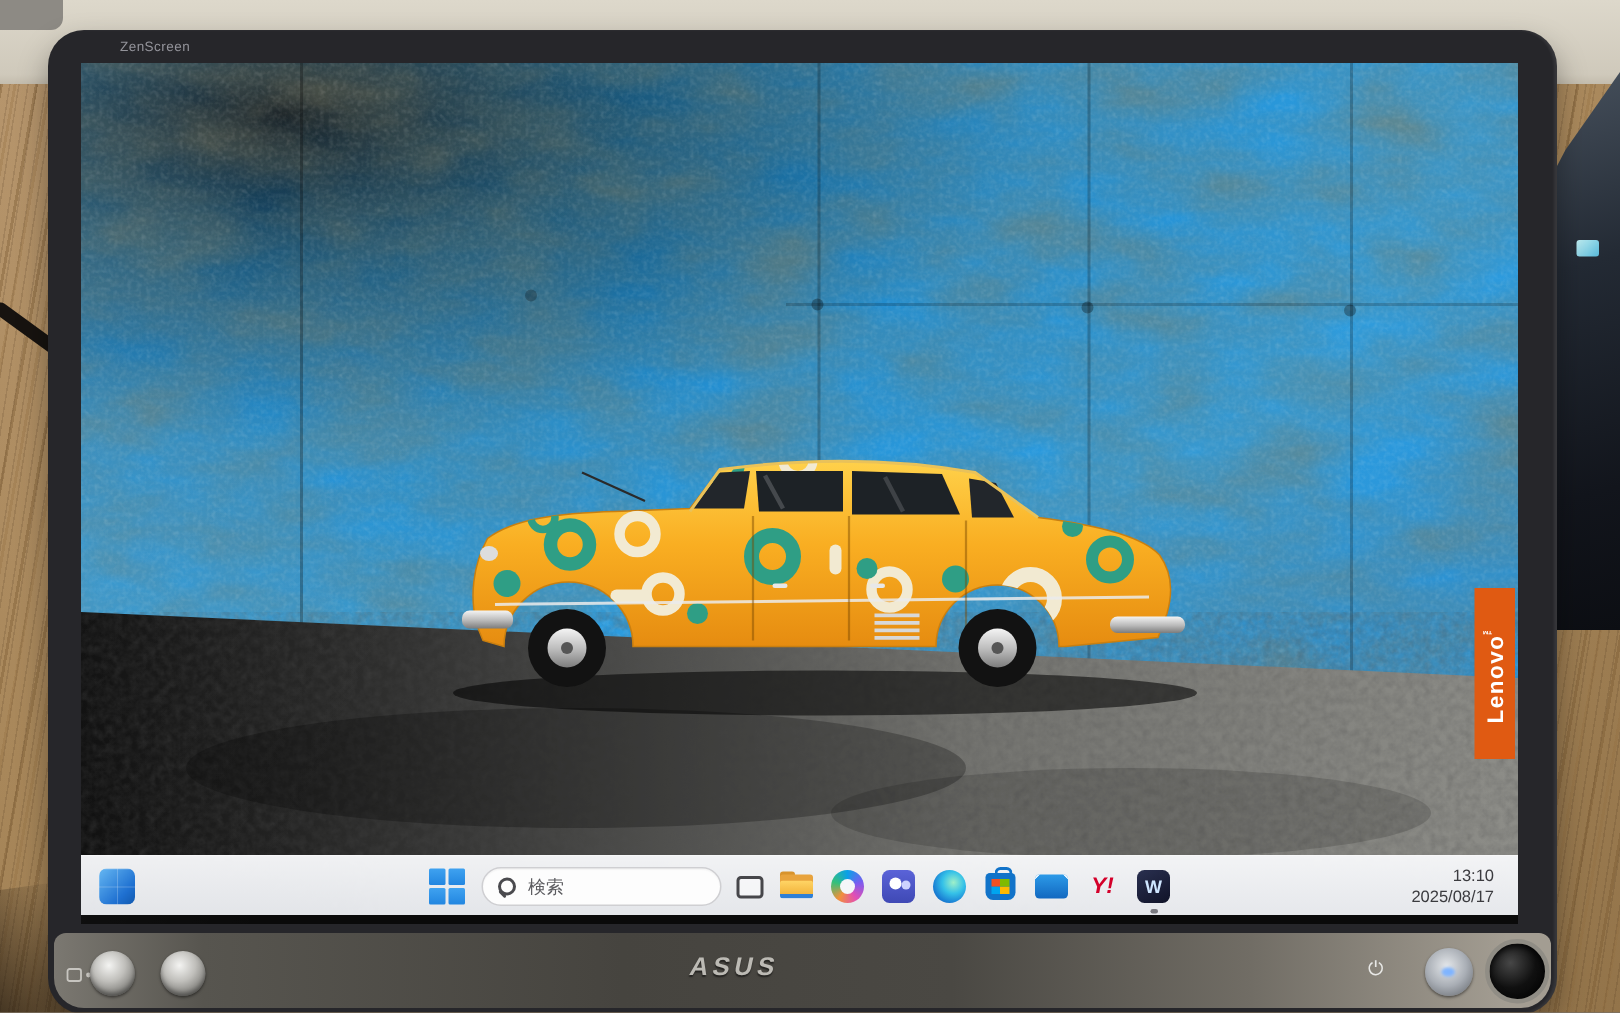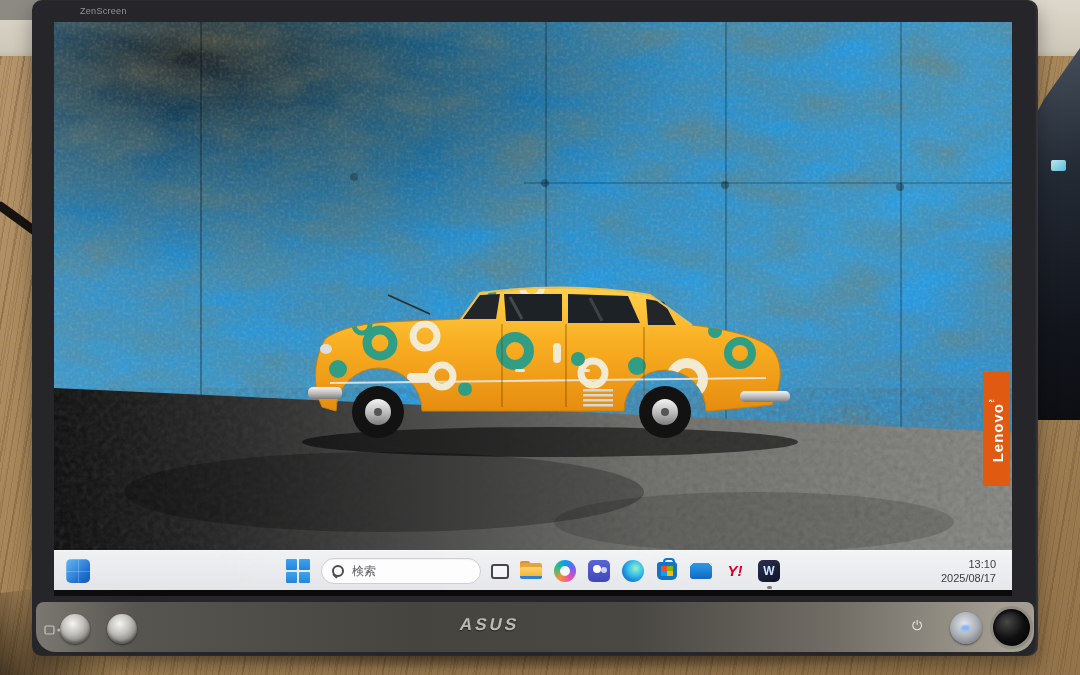--- a/index.html
+++ b/index.html
@@ -23,22 +23,22 @@
   .laptop-sticker{position:absolute;right:14px;top:112px;width:15px;height:11px;border-radius:2px;
     background:linear-gradient(135deg,#bfeef2,#57b8d8);} 
   .cable-left{position:absolute;left:-12px;top:226px;width:92px;height:9px;background:#171310;
     border-radius:5px;transform:rotate(36deg);}
   .cable-shadow-bl{position:absolute;left:-24px;top:588px;width:130px;height:100px;
     background:linear-gradient(55deg,rgba(20,14,8,.85),rgba(20,14,8,0) 70%);transform:rotate(-8deg);}
   .monitor-shadow{position:absolute;left:30px;top:636px;width:1010px;height:34px;
     background:radial-gradient(ellipse at 50% 40%,rgba(0,0,0,.5),rgba(0,0,0,0) 70%);}
 
   
-  .monitor{position:absolute;left:32px;top:0;width:1006px;height:656px;background:#26262a;
-    border-radius:10px;box-shadow:0 10px 20px rgba(0,0,0,.35), inset -2px 0 2px rgba(255,255,255,.08);}
+  .monitor{position:absolute;left:32px;top:20px;width:1006px;height:656px;background:#26262a;
+    border-radius:24px;box-shadow:0 10px 20px rgba(0,0,0,.35), inset -2px 0 2px rgba(255,255,255,.08);}
   .zenscreen{position:absolute;left:48px;top:6px;font-size:9px;color:#93939a;letter-spacing:.3px;}
   .screen{position:absolute;left:22px;top:22px;width:958px;height:574px;background:#000;overflow:hidden;}
   .wallpaper-svg{position:absolute;left:0;top:0;}
   .glare{position:absolute;inset:0;background:linear-gradient(115deg,rgba(255,255,255,.06) 0%,rgba(255,255,255,0) 32%);pointer-events:none;}
 
   
   .lenovo-badge{position:absolute;left:929px;top:350px;width:27px;height:114px;background:#e05a12;
     display:flex;align-items:center;justify-content:center;}
   .lenovo-text{writing-mode:vertical-rl;transform:rotate(180deg);color:#fff;font-weight:bold;
     font-size:15px;letter-spacing:1px;line-height:1;}

